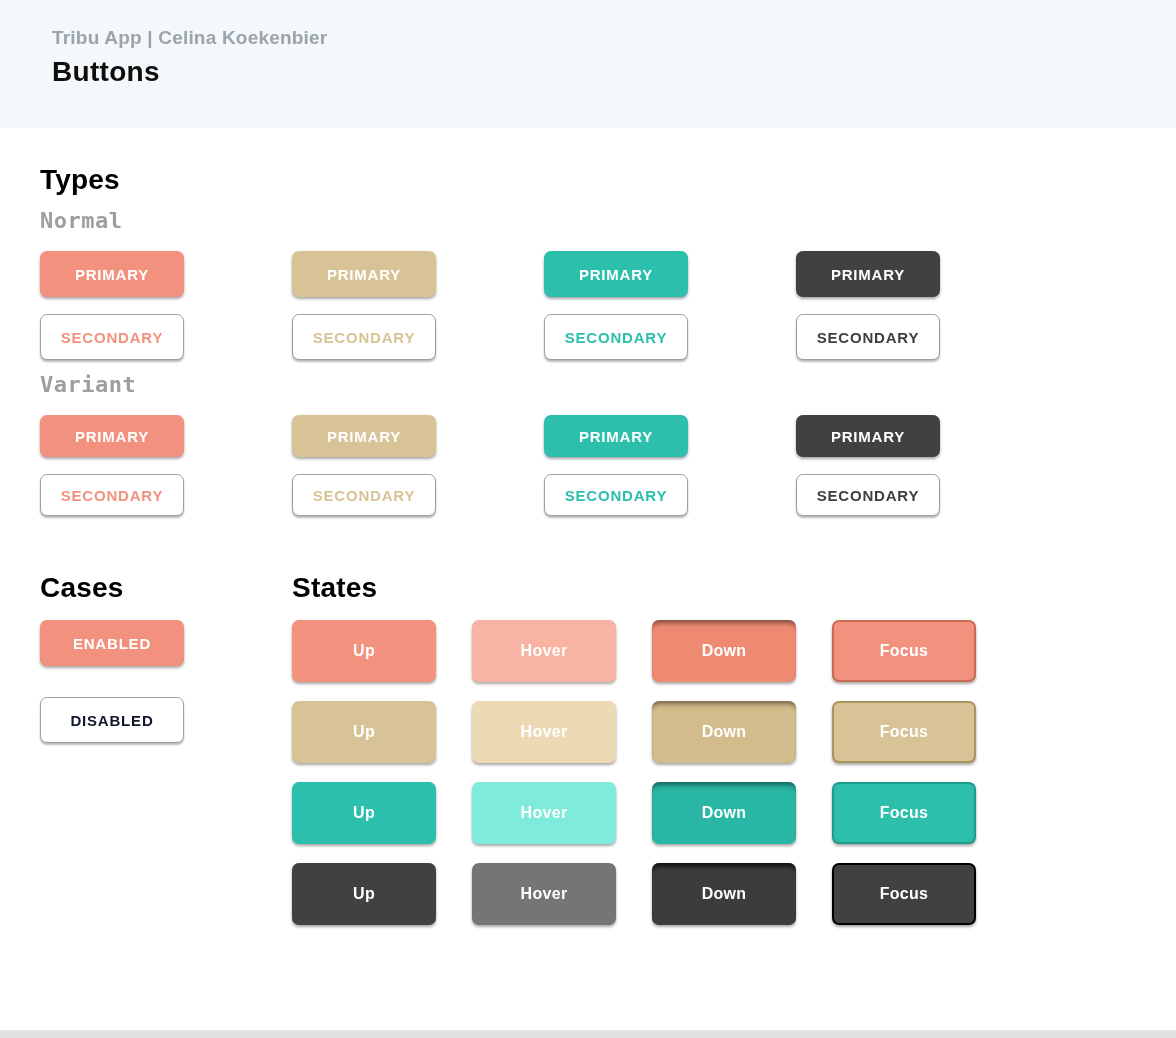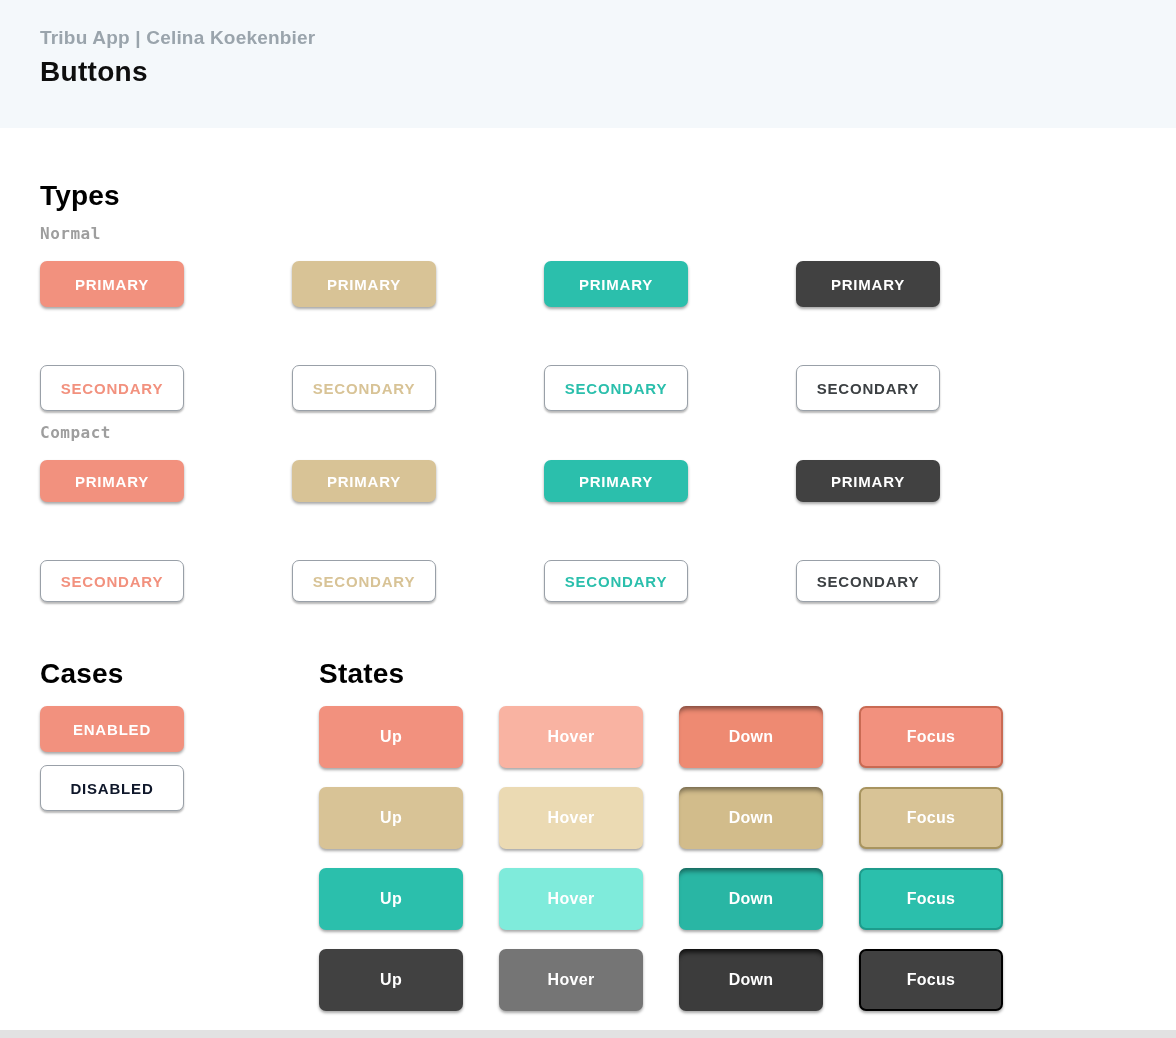--- a/index.html
+++ b/index.html
@@ -9,21 +9,21 @@
     background: #ffffff;
     font-family: "Liberation Sans", sans-serif;
     position: relative;
     overflow: hidden;
   }
 
   
   .header {
     height: 128px;
     background: var(--ui-header-bg, #F4F8FB);
-    padding-left: 40px;
+    padding-left: 52px;
   }
   .header-subtitle {
     padding-top: 27px;
     font-size: 19px;
     font-weight: 700;
     color: var(--ui-subtitle-color, #9AA4AC);
     letter-spacing: 0.2px;
   }
   .page-title {
     margin-top: 7px;
@@ -34,25 +34,25 @@
   }
 
   
   .content { padding: 0 40px; }
   .section-heading {
     font-size: 28px;
     font-weight: 800;
     color: #000;
     letter-spacing: 0.2px;
   }
-  .mt-types   { margin-top: 52px; }
+  .mt-types   { margin-top: 36px; }
   .mt-variant { margin-top: 54px; }
   .mode-label {
     font-family: "DejaVu Sans Mono", monospace;
-    font-size: 16px;
+    font-size: 22px;
     font-weight: 700;
     color: var(--ui-mode-label-color, #9E9E9E);
     margin-top: 12px;
     letter-spacing: 0.5px;
   }
 
   .btn-row { display: flex; gap: 108px; }
   .btn-row.first  { margin-top: 18px; }
   .btn-row.second { margin-top: 17px; }
 
@@ -71,43 +71,42 @@
     cursor: pointer;
     padding: 8px;
   }
   .size-normal  { height: 46px; font-size: 15px; letter-spacing: 0.8px; }
   .size-compact { height: 42px; font-size: 15px; letter-spacing: 0.8px; }
 
   .btn.secondary {
     background: #fff;
     border: 1px solid var(--ui-secondary-border, #99A0A8);
     box-shadow: 0 2px 2px rgba(0,0,0,0.28);
-    margin-top: 41px;
   }
 
   
   .p-salmon { background: var(--salmon-base, #F2917E); }
   .p-tan    { background: var(--tan-base,    #D8C396); }
   .p-teal   { background: var(--teal-base,   #2BBFAC); }
   .p-dark   { background: var(--dark-base,   #414141); }
 
   
   .s-salmon { color: var(--salmon-base, #F2917E); }
   .s-tan    { color: var(--tan-base,    #D8C396); }
   .s-teal   { color: var(--teal-base,   #2BBFAC); }
   .s-dark   { color: #3C4043; }
 
   .btn.disabled { color: #0f172a; }
 
   
   .bottom { display: flex; margin-top: 56px; }
   .cases-col  { width: 252px; flex: 0 0 252px; }
-  .states-col { flex: 1; margin-left: 27px; }
+  .states-col { flex: 1; }
   .cases-stack .btn { margin-top: 0; }
-  .cases-stack { display: flex; flex-direction: column; gap: 13px; margin-top: 16px; }
+  .cases-stack { display: flex; flex-direction: column; gap: 31px; margin-top: 16px; }
   .states-grid {
     margin-top: 16px;
     display: grid;
     grid-template-columns: repeat(4, 144px);
     column-gap: 36px;
     row-gap: 19px;
   }
   .state { height: 62px; font-size: 16px; letter-spacing: 0.3px; }
 
   
@@ -161,21 +160,21 @@
 
     <div class="btn-row second">
       <button class="btn size-normal secondary s-salmon">SECONDARY</button>
       <button class="btn size-normal secondary s-tan">SECONDARY</button>
       <button class="btn size-normal secondary s-teal">SECONDARY</button>
       <button class="btn size-normal secondary s-dark">SECONDARY</button>
     </div>
   </div>
 
   <div>
-    <div class="mode-label">Compact</div>
+    <div class="mode-label">Variant</div>
 
     <div class="btn-row first">
       <button class="btn size-compact p-salmon">PRIMARY</button>
       <button class="btn size-compact p-tan">PRIMARY</button>
       <button class="btn size-compact p-teal">PRIMARY</button>
       <button class="btn size-compact p-dark">PRIMARY</button>
     </div>
 
     <div class="btn-row second">
       <button class="btn size-compact secondary s-salmon">SECONDARY</button>

